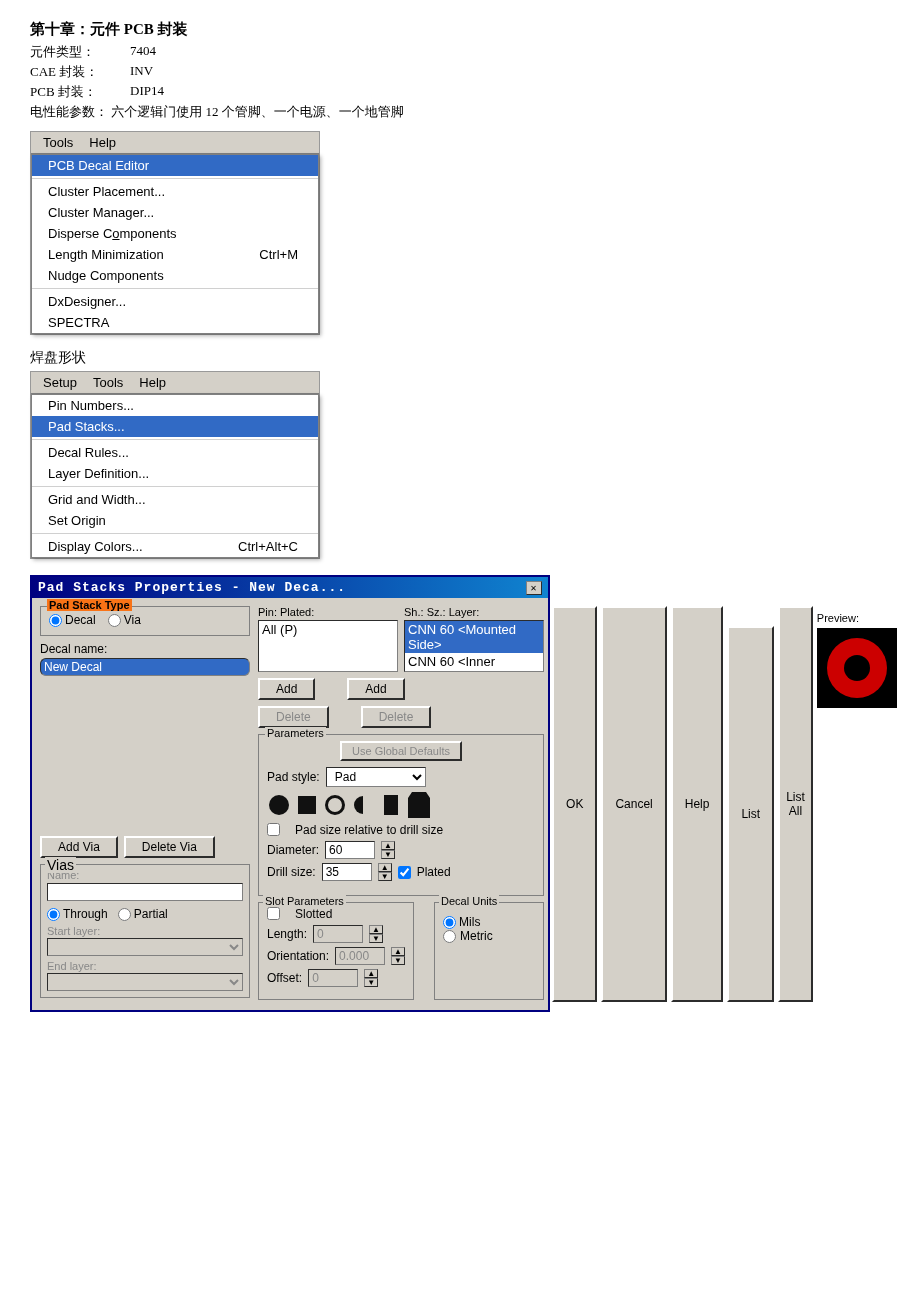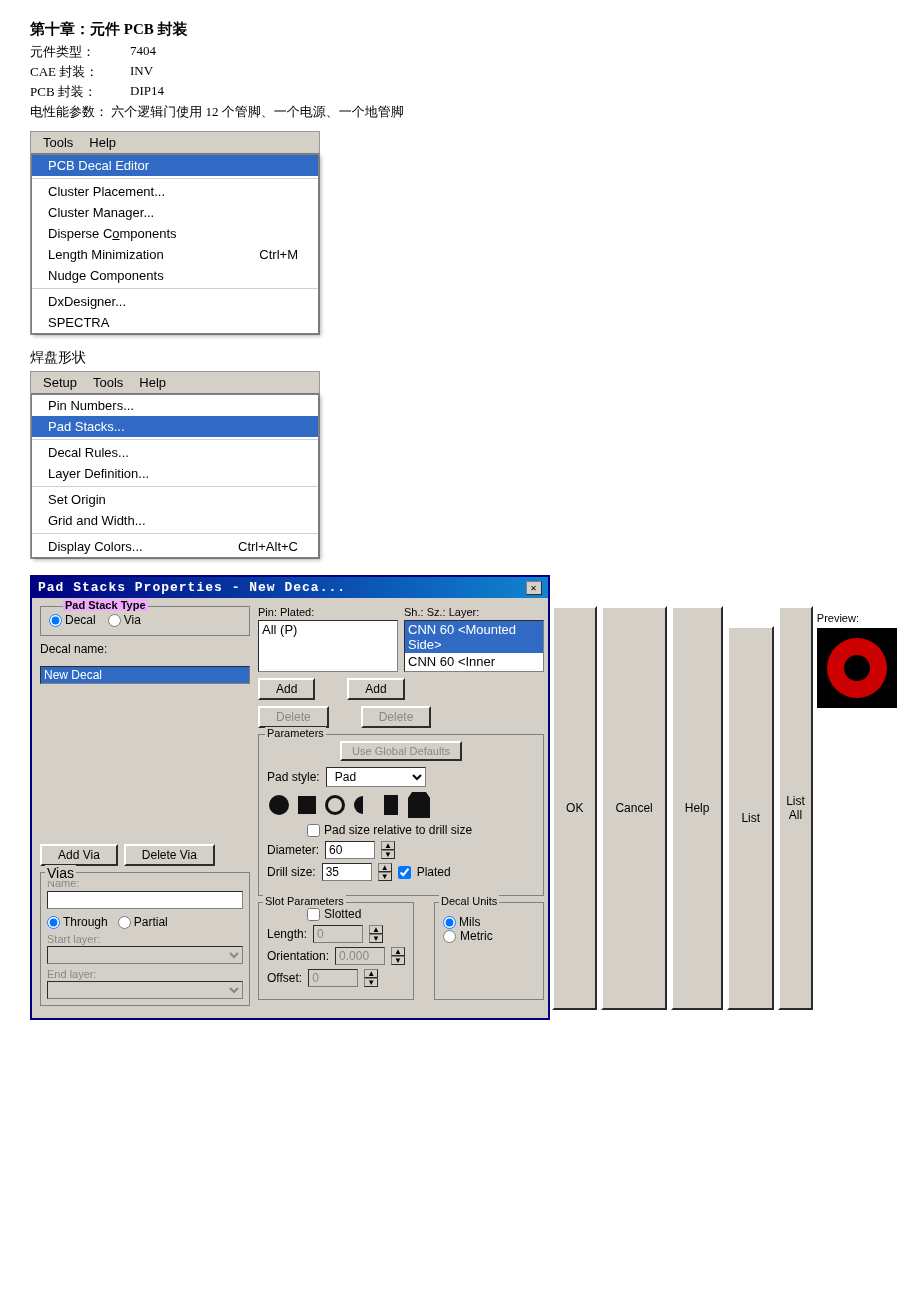--- a/index.html
+++ b/index.html
@@ -151,43 +151,42 @@
       border: 1px solid #808080;
       padding: 4px 8px 8px 8px;
       margin-bottom: 6px;
       background: #d4d0c8;
       position: relative;
     }
     .group-box-title {
       position: absolute;
       top: -8px;
       left: 6px;
-      background: #f0abfc;
+      background: #f97316;
       padding: 0 2px;
       font-size: 11px;
       font-weight: bold;
-      margin-left: 16px;
     }
 
     .radio-row {
       display: flex;
       gap: 12px;
       align-items: center;
       margin-top: 2px;
     }
     .radio-label {
       display: flex;
       align-items: center;
       gap: 3px;
       font-size: 12px;
     }
 
     .field-label {
       font-size: 12px;
-      margin-bottom: 10px;
+      margin-bottom: 2px;
       margin-top: 4px;
     }
 
     .text-input {
       background: #316ac5;
       color: white;
       border: 1px inset #808080;
       padding: 1px 3px;
       font-size: 12px;
       width: 100%;
@@ -337,25 +336,24 @@
       background: transparent;
     }
     .rect-shape {
       width: 14px;
       height: 20px;
       background: #111;
     }
 
     .checkbox-row {
       display: flex;
-      align-items: flex-end;
-      gap: 4px;
+      align-items: flex-start;
+      gap: 15px;
       font-size: 12px;
       margin-bottom: 4px;
-      margin-left: 40px;
     }
 
     .diameter-row {
       display: flex;
       align-items: center;
       gap: 6px;
       margin-bottom: 4px;
     }
     .spinner-input {
       border: 1px inset #808080;
@@ -599,22 +597,22 @@
     <div class="menu-bar-item">Tools</div>
     <div class="menu-bar-item">Help</div>
   </div>
   <div class="menu-dropdown">
     <div class="menu-item">Pin Numbers...</div>
     <div class="menu-item highlighted">Pad Stacks...</div>
     <div class="menu-item separator"></div>
     <div class="menu-item">Decal Rules...</div>
     <div class="menu-item">Layer Definition...</div>
     <div class="menu-item separator"></div>
+    <div class="menu-item">Grid and Width...</div>
     <div class="menu-item">Set Origin</div>
-    <div class="menu-item">Grid and Width...</div>
     <div class="menu-item separator"></div>
     <div class="menu-item">Display Colors... <span class="shortcut">Ctrl+Alt+C</span></div>
   </div>
 </div>
 
 
 <div class="dialog-window">
   <div class="dialog-titlebar">
     <span>Pad Stacks Properties - New Deca...</span>
     <div class="close-btn">✕</div>
@@ -630,21 +628,21 @@
             <span>Decal</span>
           </label>
           <label class="radio-label">
             <input type="radio" name="padtype" style="">
             <span>Via</span>
           </label>
         </div>
       </div>
 
       <div class="field-label">Decal name:</div>
-      <div class="text-input" style="display:flex;align-items:center;font-size:12px;">
+      <div class="text-input" style="display:flex;align-items:center;font-size:12px;border-radius:6px;">
         <span style="color:white;font-size:12px;">New Decal</span>
       </div>
 
       <div style="margin-top: 160px;">
         <div class="add-via-row">
           <button class="small-btn">Add Via</button>
           <button class="small-btn">Delete Via</button>
         </div>
         <div class="vias-group">
           <span class="vias-title">Vias</span>

